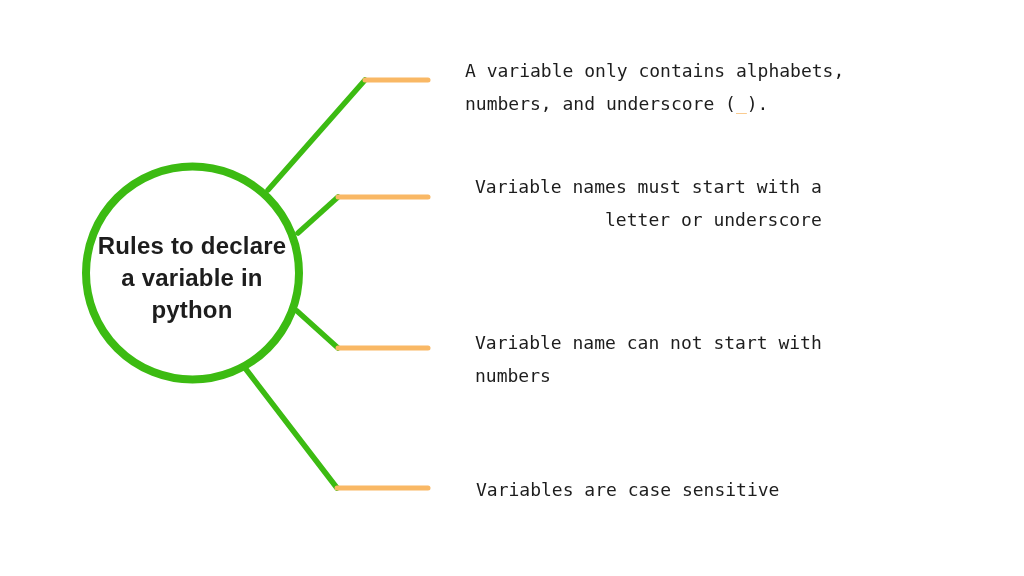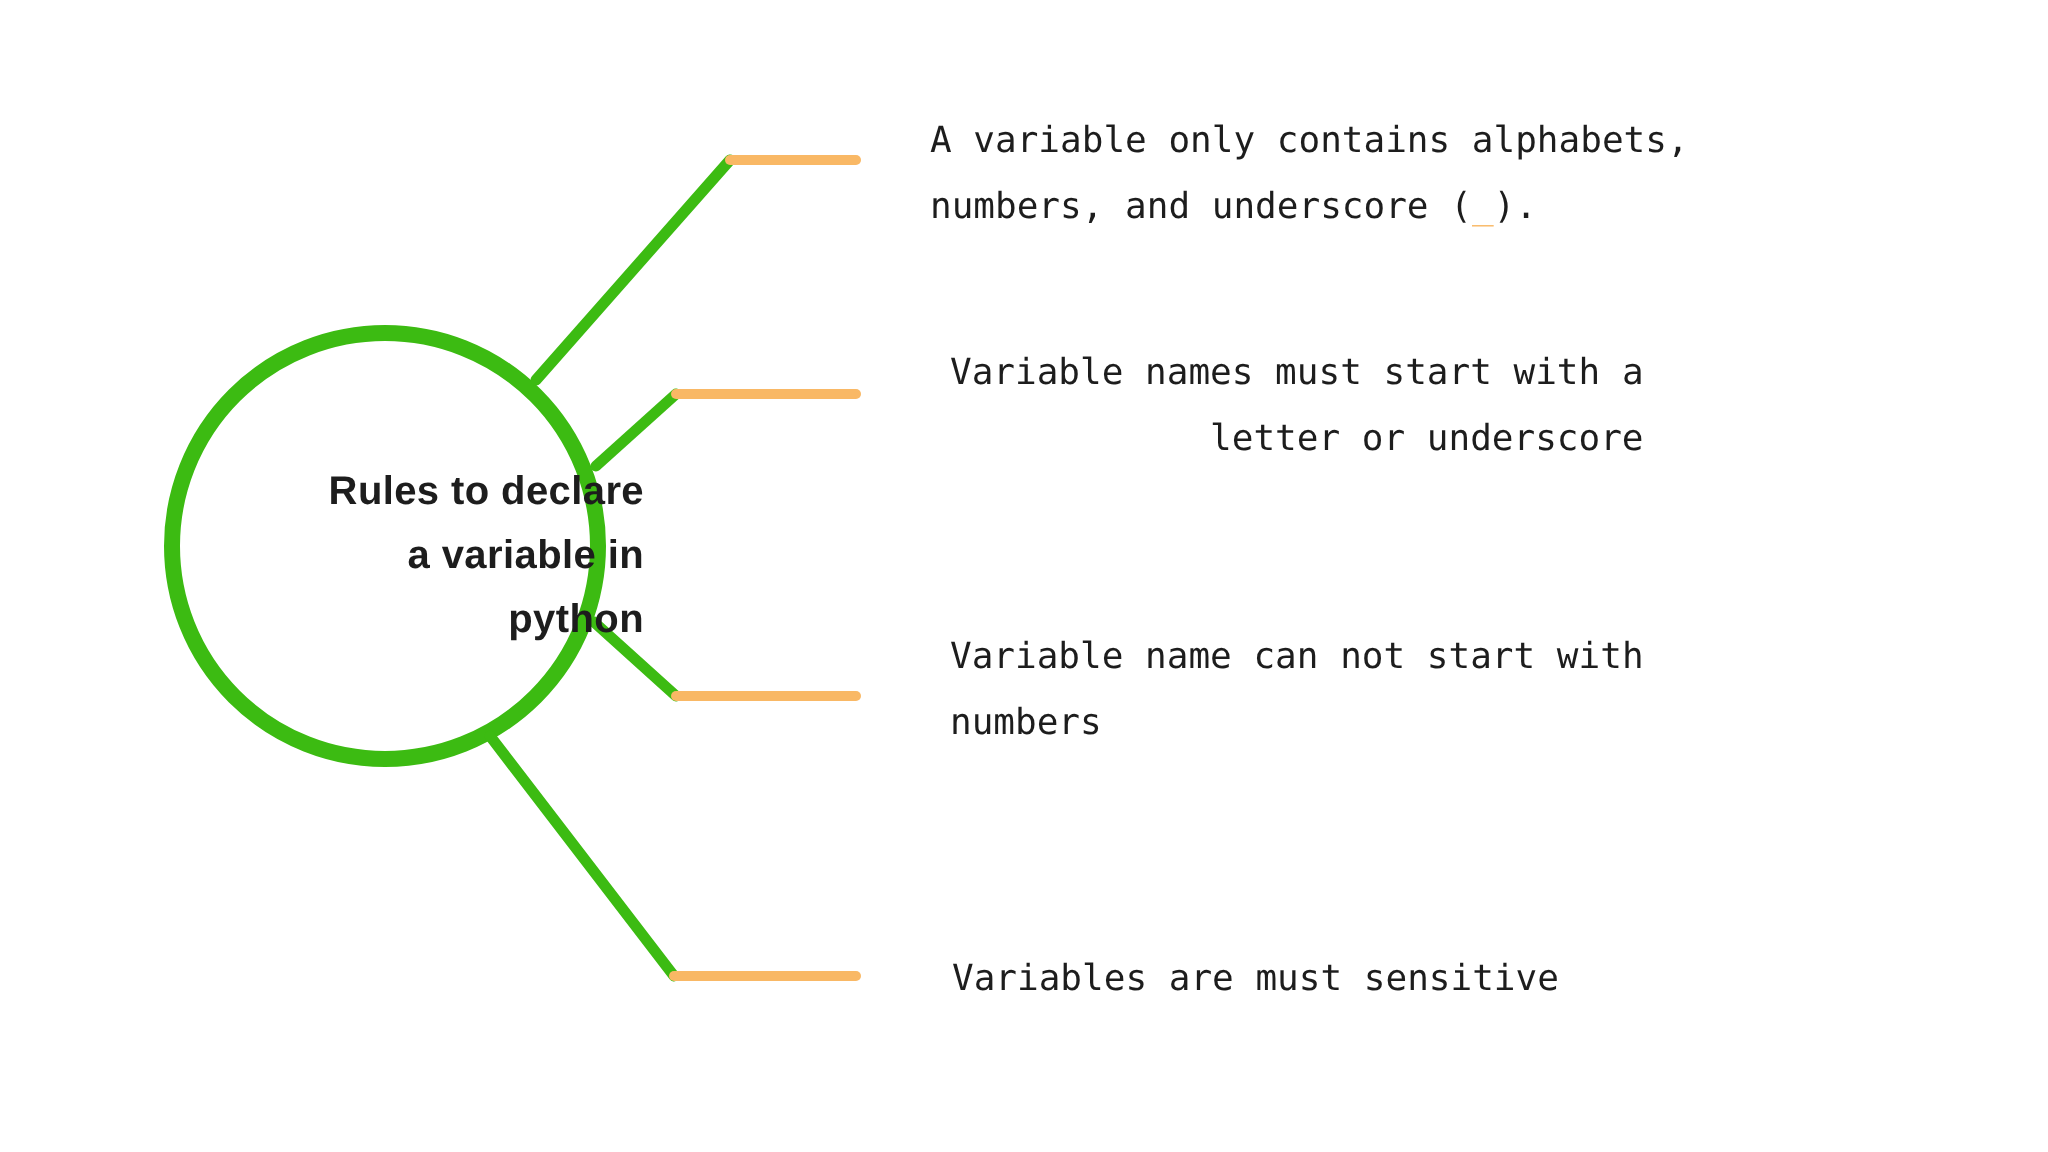--- a/index.html
+++ b/index.html
@@ -29,42 +29,42 @@
   .orange-line {
     stroke: var(--orange, #f9b865);
     stroke-width: 5;
     stroke-linecap: round;
   }
   .center-label {
     position: absolute;
     left: 62px;
     top: 230px;
     width: 260px;
-    text-align: right;
-    font-size: 20px;
+    text-align: center;
+    font-size: 24px;
     line-height: 32px;
     font-weight: 600;
     color: var(--ink, #1d1d1d);
     white-space: pre;
     letter-spacing: 0.2px;
   }
   .rule-item {
     position: absolute;
     font-family: "DejaVu Sans Mono", "Liberation Mono", monospace;
     font-size: 18px;
     line-height: 33px;
     font-weight: 400;
     color: var(--ink, #1d1d1d);
     white-space: pre;
     margin-left: 28px;
   }
   .rule-item .hl { color: var(--orange, #f9b865); }
   .item-1 { left: 437px; top: 54px; }
   .item-2 { left: 447px; top: 170px; text-align: right; }
-  .item-3 { left: 447px; top: 312px; }
+  .item-3 { left: 447px; top: 326px; }
   .item-4 { left: 448px; top: 473px; }
 </style>
 </head>
 <body>
 
 <div class="canvas">
 
   <svg class="connector-layer" viewBox="0 0 1024 576" aria-hidden="true">
     <circle class="node-circle" cx="192.5" cy="273" r="106.5"></circle>
 
@@ -87,15 +87,15 @@
 
   <div class="rule-item item-1"><span>A variable only contains alphabets,
 numbers, and underscore (</span><span class="hl">_</span><span>).</span></div>
 
   <div class="rule-item item-2"><span>Variable names must start with a
 letter or underscore</span></div>
 
   <div class="rule-item item-3"><span>Variable name can not start with
 numbers</span></div>
 
-  <div class="rule-item item-4"><span>Variables are must sensitive</span></div>
+  <div class="rule-item item-4"><span>Variables are case sensitive</span></div>
 
 </div>
 
 </body></html>

